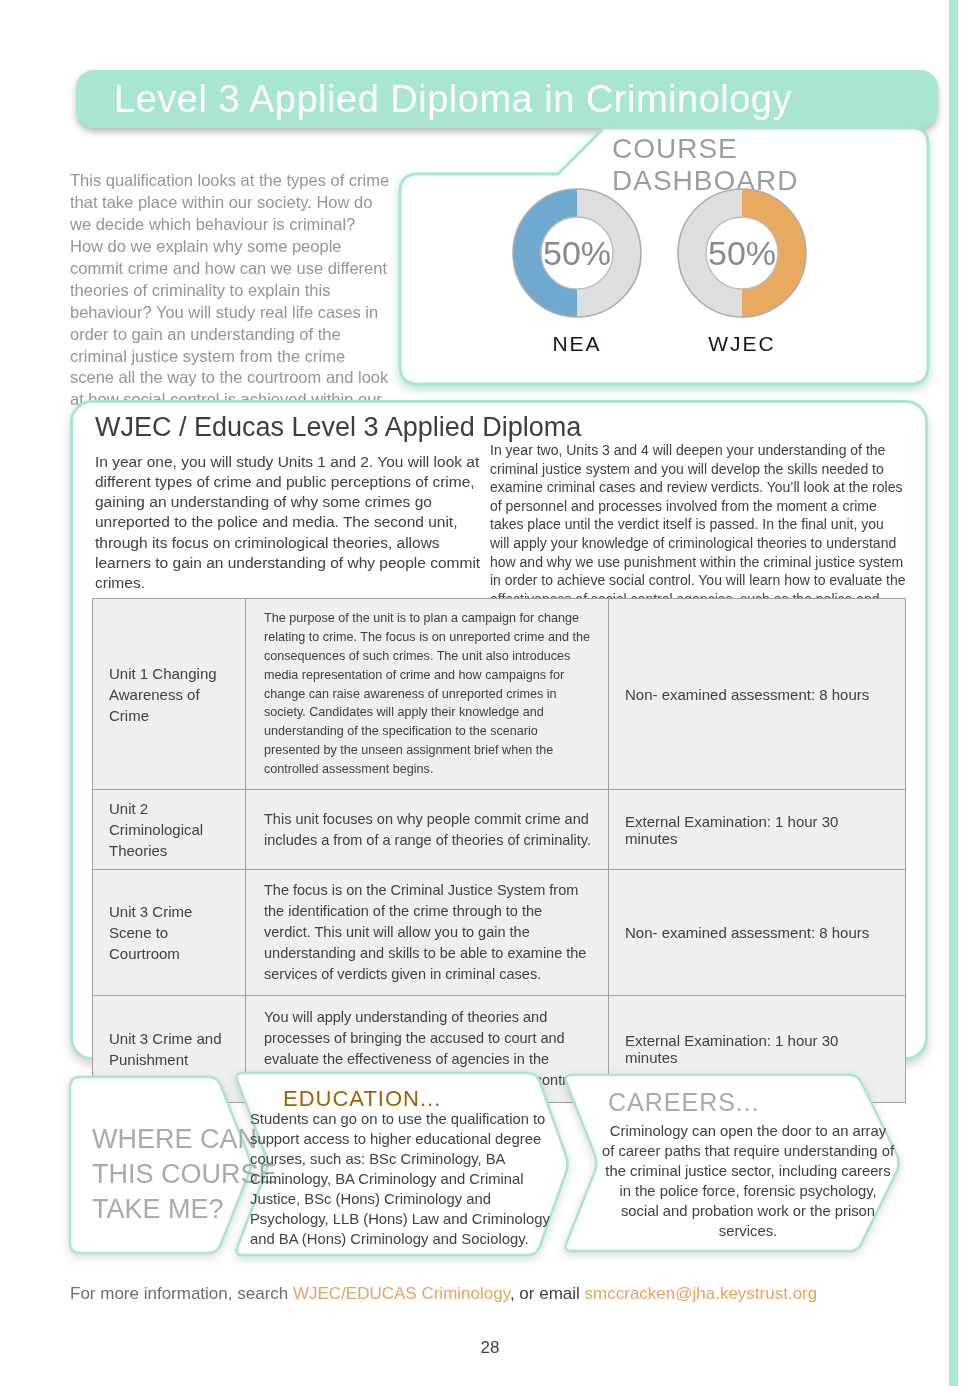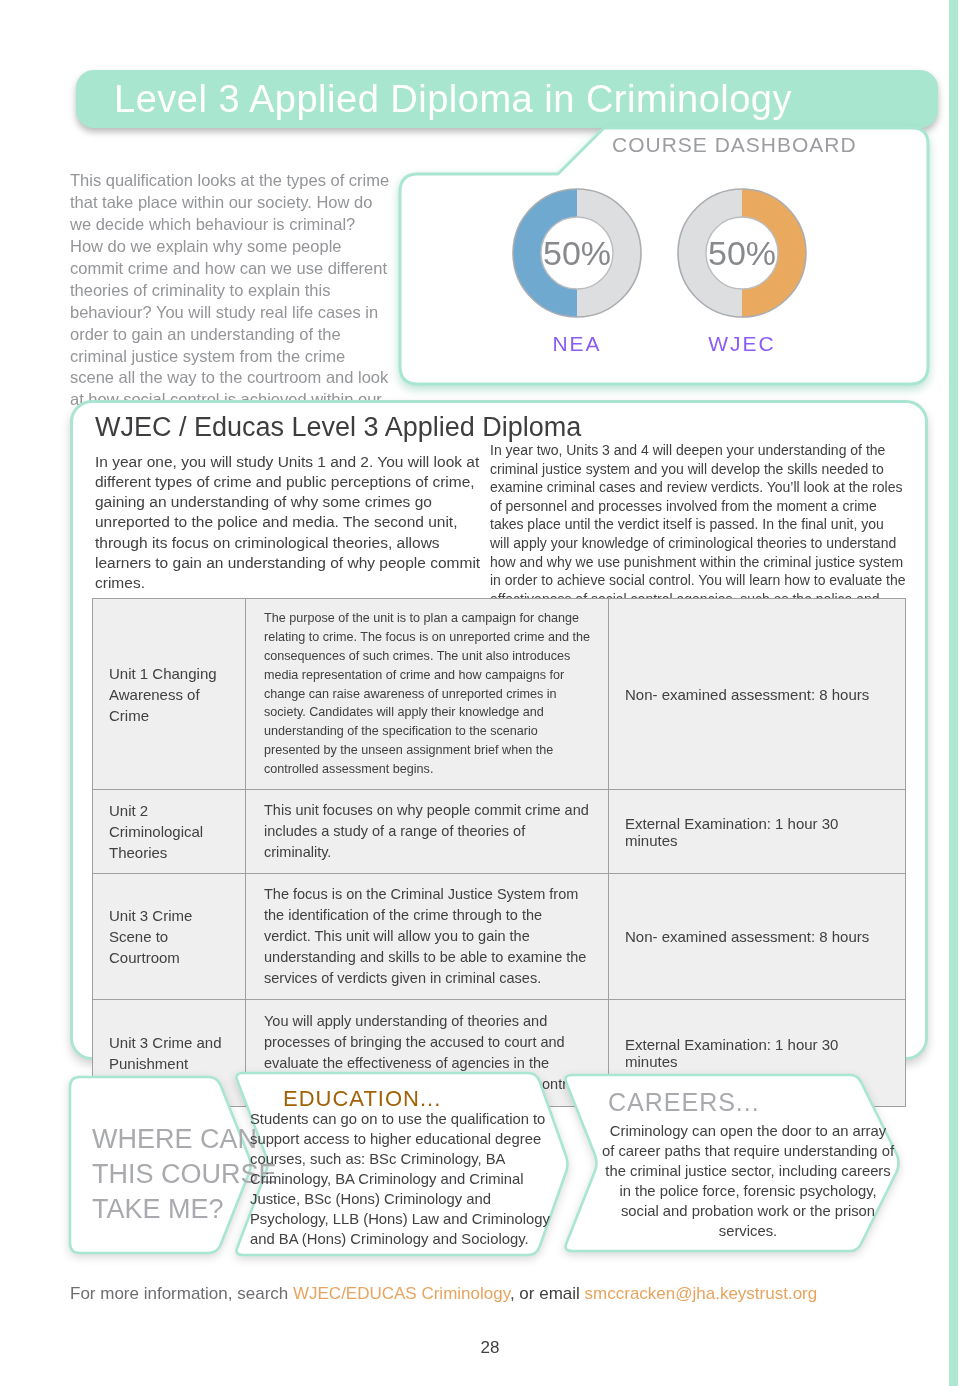--- a/index.html
+++ b/index.html
@@ -22,26 +22,26 @@
     box-shadow:0 4px 7px rgba(0,0,0,0.28);
     display:flex; align-items:center; padding-left:38px;
   }
   .title-banner h1 {
     color:#ffffff; font-size:38px; font-weight:300; letter-spacing:0.5px;
   }
   
   .dash-outline { position:absolute; left:395px; top:118px; filter:drop-shadow(0 4px 5px rgba(130,200,175,0.55)); }
   .dash-title {
     position:absolute; left:612px; top:133px; width:300px;
-    color:#9b9da0; font-size:21px; font-weight:300; letter-spacing:1px;
+    color:#9b9da0; font-size:28px; font-weight:300; letter-spacing:1px;
   }
   .donut { position:absolute; width:140px; height:140px; }
   .donut-label {
     position:absolute; width:140px; text-align:center; top:332px;
-    color:#8b5cf6; font-size:21px; font-weight:300; letter-spacing:2px;
+    color:#0f172a; font-size:21px; font-weight:300; letter-spacing:2px;
   }
   
   .intro {
     position:absolute; left:70px; top:170px; width:322px;
     color:#939598; font-size:16.5px; line-height:1.33;
   }
   
   .overview-box {
     position:absolute; left:70px; top:400px; width:858px; height:660px;
     background:#ffffff; border:3px solid #aae6cf; border-radius:22px;
@@ -151,21 +151,21 @@
   <div class="units-table-wrap">
     <table class="units">
       <tbody>
         <tr class="r1">
           <td class="c-unit">Unit 1 Changing Awareness of Crime</td>
           <td class="c-desc small">The purpose of the unit is to plan a campaign for change relating to crime. The focus is on unreported crime and the consequences of such crimes. The unit also introduces media representation of crime and how campaigns for change can raise awareness of unreported crimes in society. Candidates will apply their knowledge and understanding of the specification to the scenario presented by the unseen assignment brief when the controlled assessment begins.</td>
           <td class="c-assess">Non- examined assessment: 8 hours</td>
         </tr>
         <tr class="r2">
           <td class="c-unit">Unit 2  Criminological Theories</td>
-          <td class="c-desc">This unit focuses on why people commit crime and includes a study of a range of theories of criminality.</td>
+          <td class="c-desc">This unit focuses on why people commit crime and includes a from of a range of theories of criminality.</td>
           <td class="c-assess">External Examination: 1 hour 30 minutes</td>
         </tr>
         <tr class="r3">
           <td class="c-unit">Unit 3 Crime Scene to Courtroom</td>
           <td class="c-desc">The focus is on the Criminal Justice System from the identification of the crime through to the verdict. This unit will allow you to gain the understanding and skills to be able to examine the services of verdicts given in criminal cases.</td>
           <td class="c-assess">Non- examined assessment: 8 hours</td>
         </tr>
         <tr class="r4">
           <td class="c-unit">Unit 3 Crime and Punishment</td>
           <td class="c-desc">You will apply understanding of theories and processes of bringing the accused to court and evaluate the effectiveness of agencies in the criminal justice system in achieving social control.</td>

